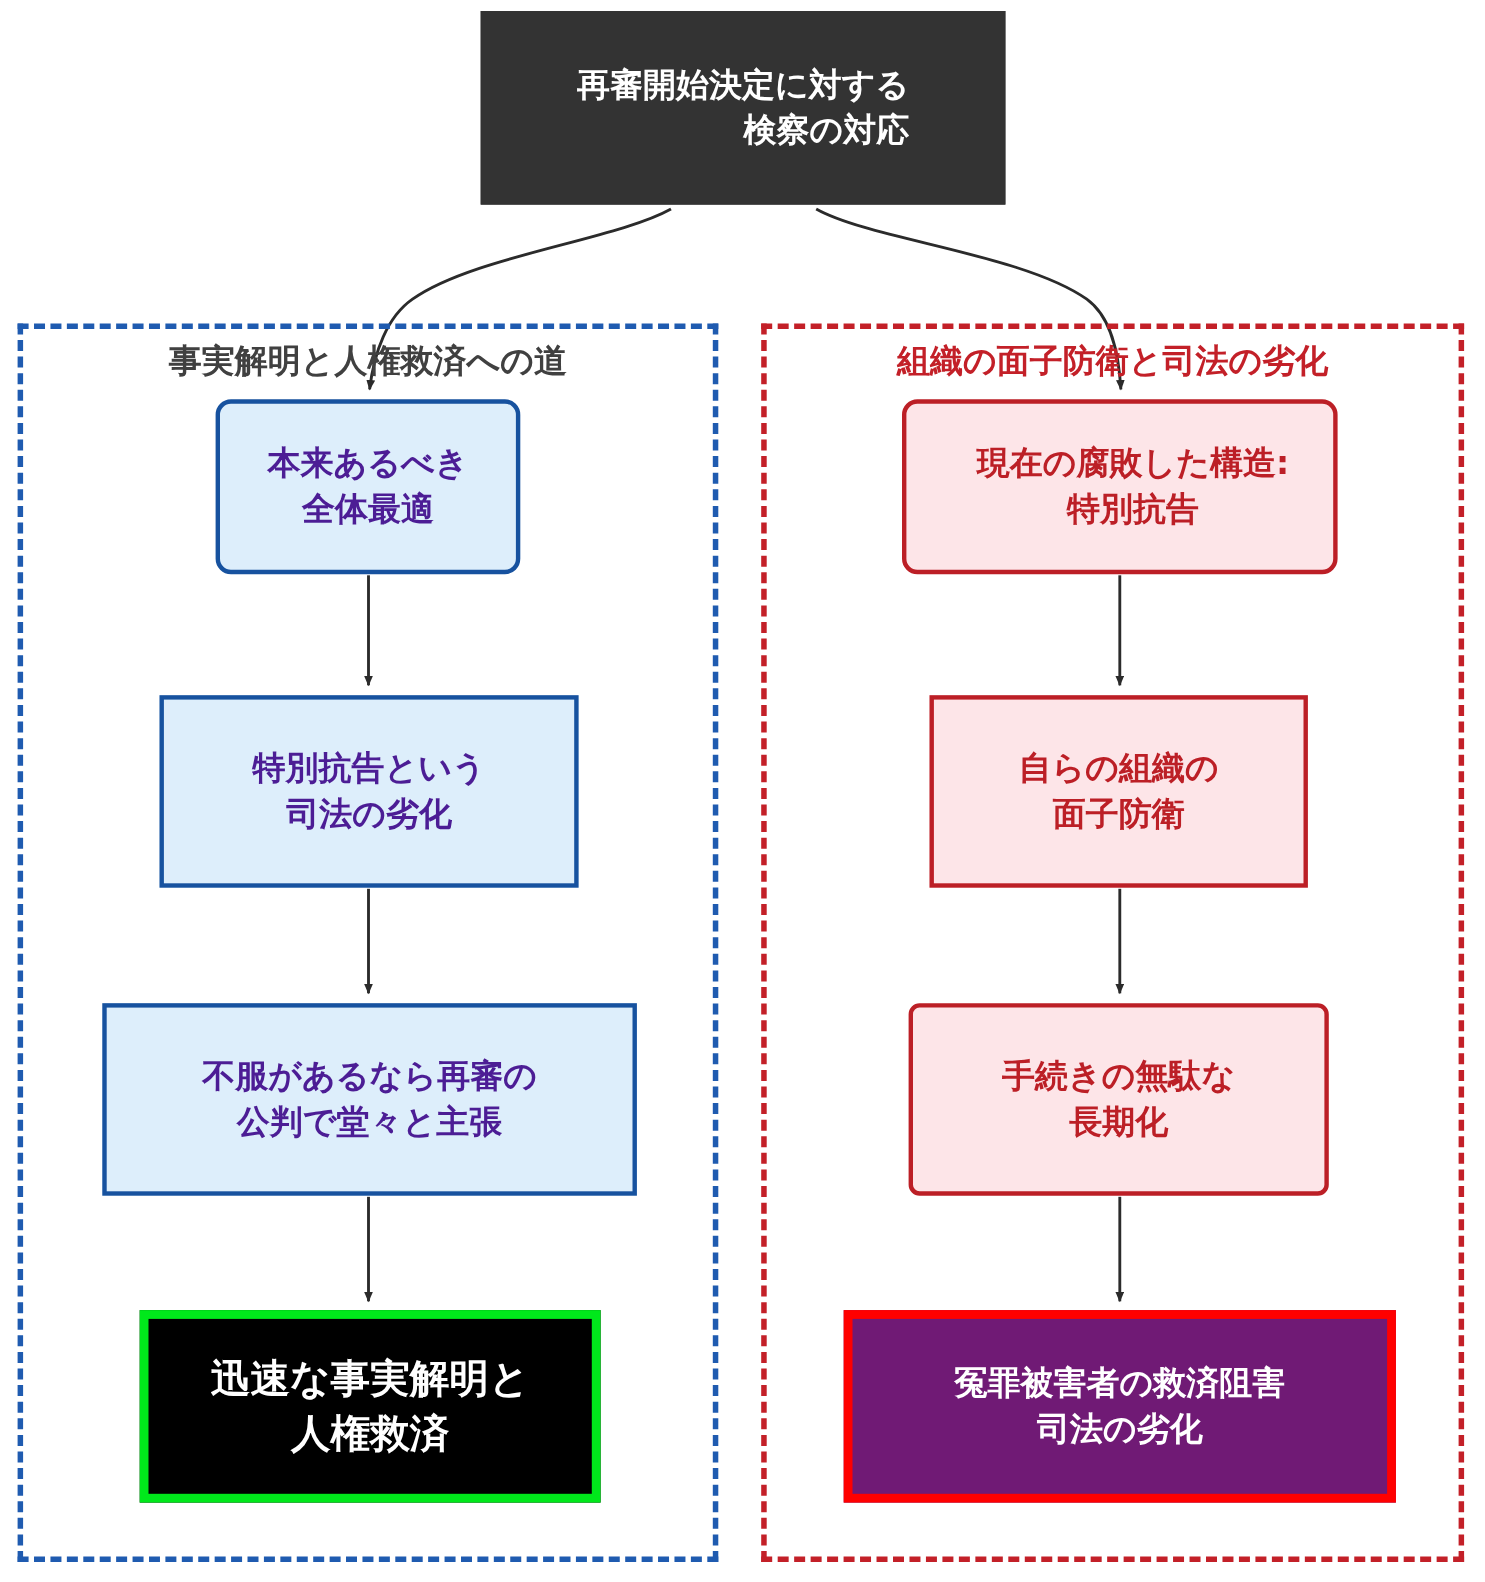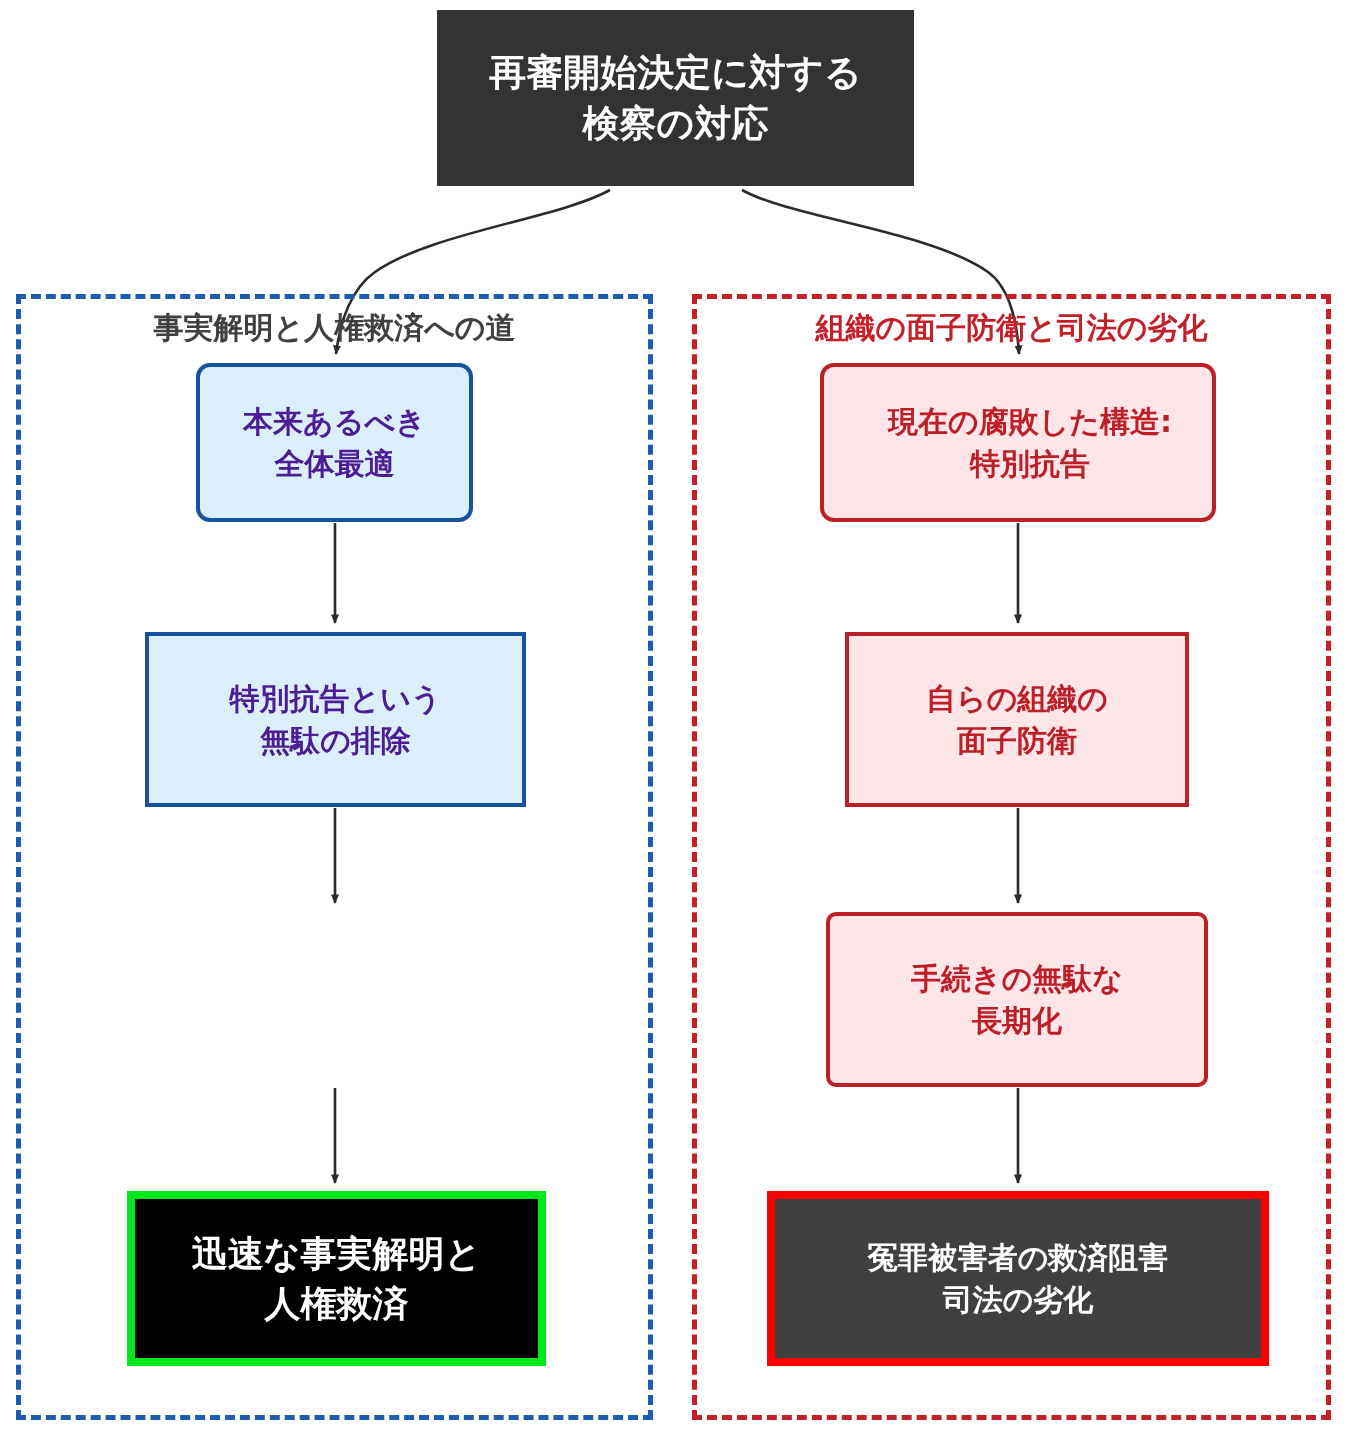--- a/index.html
+++ b/index.html
@@ -50,22 +50,23 @@
   }
 
   
   #title-node {
     left: 437px;
     top: 10px;
     width: 477px;
     height: 176px;
     background: #333333;
     color: #ffffff;
-    font-size: 37px;
+    font-size: 30px;
     border: 1px solid #333333;
+    text-align: right;
   }
 
   
   #cluster-left {
     left: 16px;
     top: 294px;
     width: 637px;
     height: 1126px;
     border: 5px dashed #1f5bb0;
   }
@@ -127,21 +128,21 @@
     padding-left: 24px;
   }
   #node-r2 {
     left: 845px; top: 632px; width: 344px; height: 175px;
   }
   #node-r3 {
     left: 826px; top: 912px; width: 382px; height: 175px; border-radius: 10px;
   }
   #node-r4 {
     left: 767px; top: 1191px; width: 502px; height: 175px;
-    background: #404040;
+    background: #701a75;
     border: 8px solid #ff0000;
     color: #ffffff;
     font-size: 30px;
   }
 </style>
 </head>
 <body>
 
 <div id="canvas">
 
@@ -168,21 +169,23 @@
 
   <div class="node" id="title-node">再審開始決定に対する
 検察の対応</div>
 
   <div class="cluster-label" id="cluster-left-label">事実解明と人権救済への道</div>
   <div class="cluster-label" id="cluster-right-label">組織の面子防衛と司法の劣化</div>
 
   <div class="node node-blue" id="node-l1">本来あるべき
 全体最適</div>
   <div class="node node-blue" id="node-l2">特別抗告という
-無駄の排除</div>
+司法の劣化</div>
+  <div class="node node-blue" id="node-l3">不服があるなら再審の
+公判で堂々と主張</div>
   <div class="node" id="node-l4">迅速な事実解明と
 人権救済</div>
 
   <div class="node node-red" id="node-r1">現在の腐敗した構造:
 特別抗告</div>
   <div class="node node-red" id="node-r2">自らの組織の
 面子防衛</div>
   <div class="node node-red" id="node-r3">手続きの無駄な
 長期化</div>
   <div class="node" id="node-r4">冤罪被害者の救済阻害

